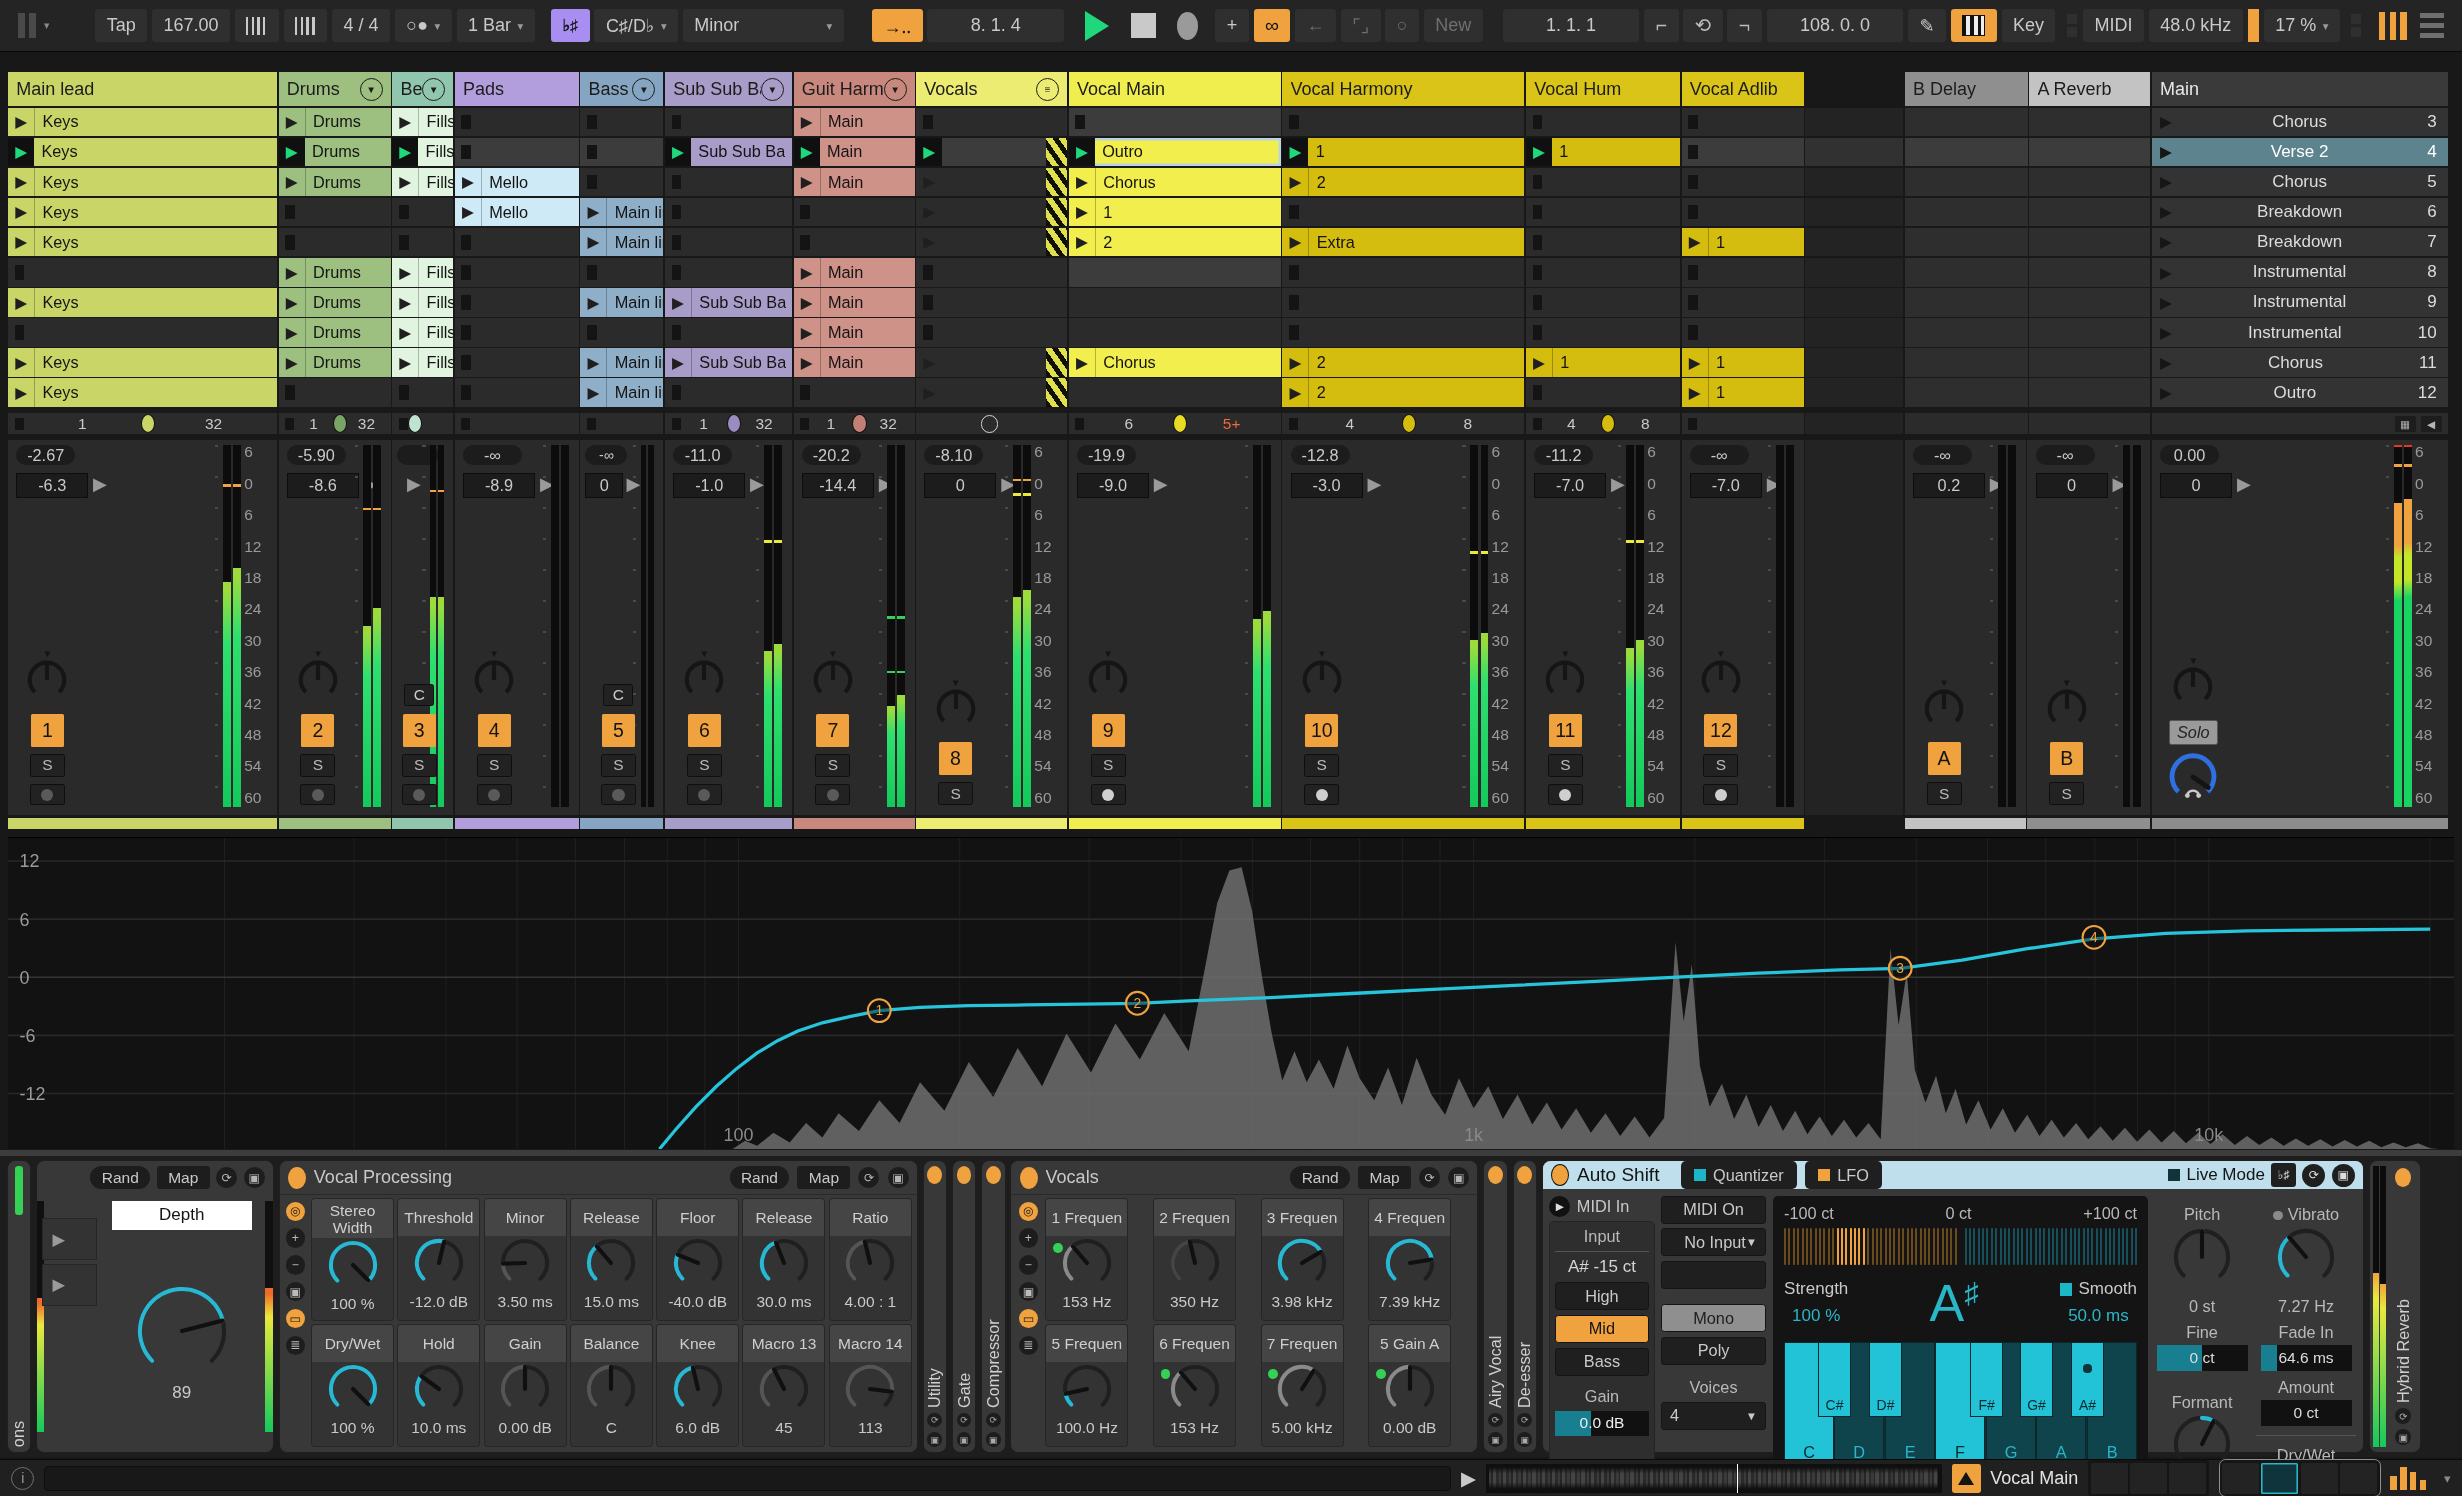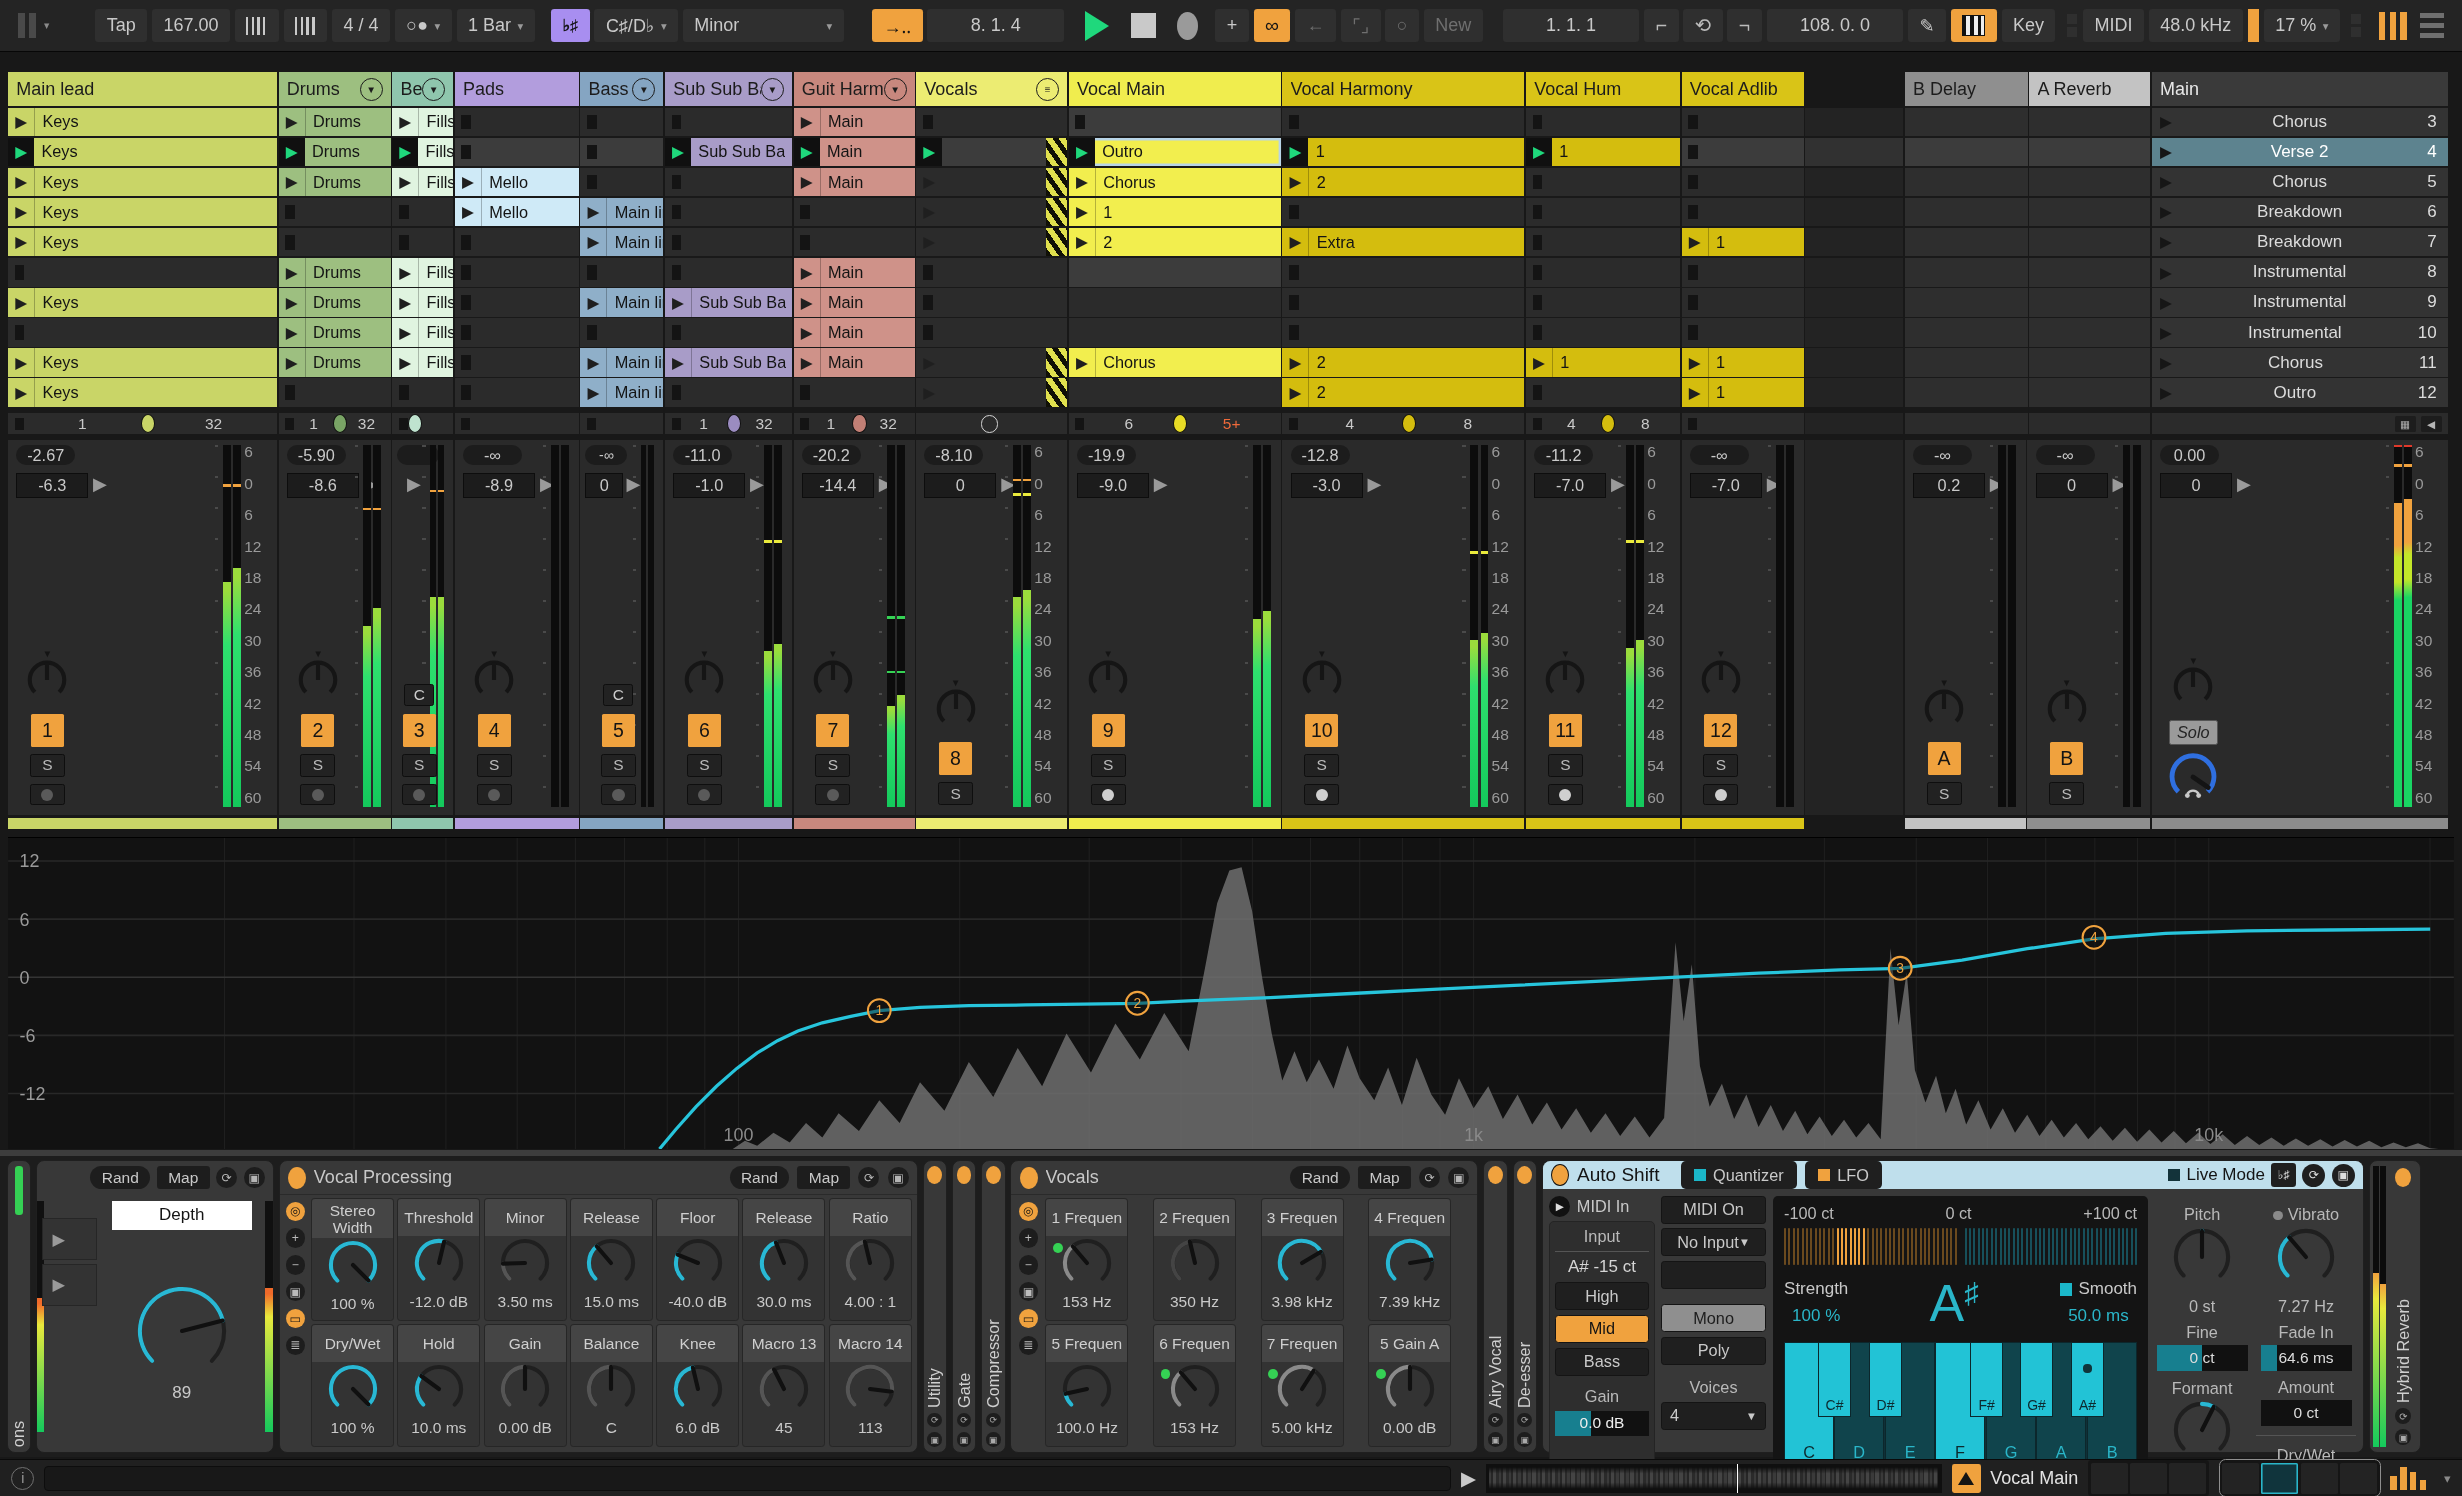--- a/index.html
+++ b/index.html
@@ -1950,21 +1950,21 @@
             <div class="aslabel" style="margin-top:6.5px">Gain</div>
             <div class="gainbox">
                 <i style="width:38%"></i>
                 <span>0.0 dB</span>
               </div>
           </div>
 
         </div>
         <div class="ascol">
           <div class="asbtn">MIDI On</div>
-          <div class="asbtn" style="justify-content:center;padding:0 8.1px">
+          <div class="asbtn" style="justify-content:flex-end;padding:0 8.1px">
               <span>No Input</span>
               <span style="font-size:11.4px">▼</span>
             </div>
           <div class="asbtn"></div>
           <div class="asbtn graysel" style="margin-top:9.8px">Mono</div>
           <div class="asbtn">Poly</div>
           <div class="aslabel" style="margin-top:8.1px">Voices</div>
           <div class="asbtn" style="justify-content:space-between;padding:0 8.1px">
               <span>4</span>
               <span style="font-size:11.4px">▼</span>
@@ -2108,21 +2108,21 @@
                 <path d="M 15.4,60.6 A 32 32 0 1 1 60.6,60.6" fill="none" stroke="#1f1f1f" stroke-width="5" stroke-linecap="round"></path>
                 <path d="M 38.0,6.0 A 32 32 0 0 1 38.3,6.0" fill="none" stroke="#29b8d4" stroke-width="5" stroke-linecap="round"></path>
                 <line x1="38" y1="38" x2="38.0" y2="6.0" stroke="#101010" stroke-width="5" stroke-linecap="round"></line>
               </svg></div>
           <div class="aslabel">0 st</div>
           <div class="aslabel">Fine</div>
           <div class="slidebox">
               <i style="width:50%"></i>
               <span>0 ct</span>
             </div>
-          <div class="aslabel" style="margin-top:6px">Formant</div>
+          <div class="aslabel" style="margin-top:20px">Formant</div>
           <div><svg width="62" height="62" viewBox="0 0 76 76">
                 <path d="M 15.4,60.6 A 32 32 0 1 1 60.6,60.6" fill="none" stroke="#1f1f1f" stroke-width="5" stroke-linecap="round"></path>
                 <path d="M 38.0,6.0 A 32 32 0 0 1 52.5,9.5" fill="none" stroke="#29b8d4" stroke-width="5" stroke-linecap="round"></path>
                 <line x1="38" y1="38" x2="52.5" y2="9.5" stroke="#101010" stroke-width="5" stroke-linecap="round"></line>
               </svg></div>
           <div class="aslabel">19 %</div>
 
         </div>
         <div class="asctrl" style="width:111px">
           <div class="aslabel"><span class="leddot"></span><span>Vibrato</span></div>

